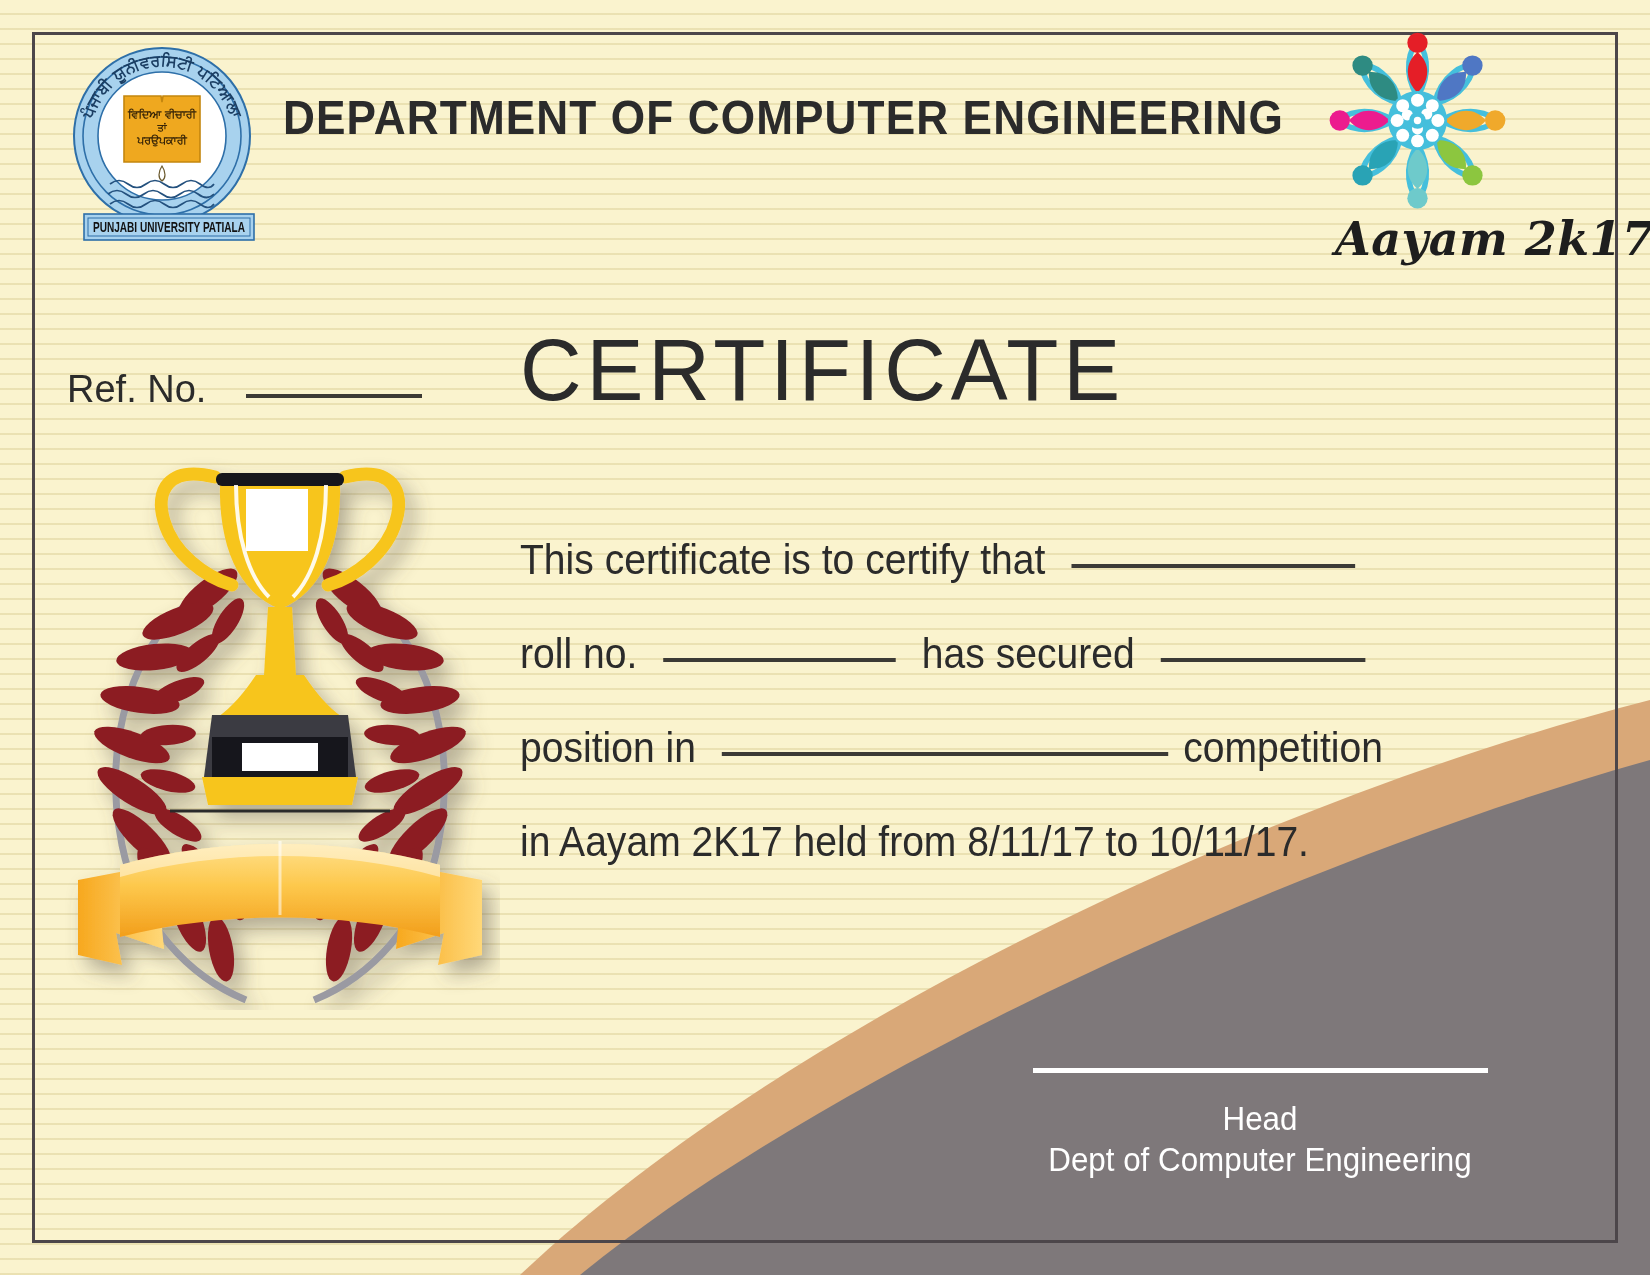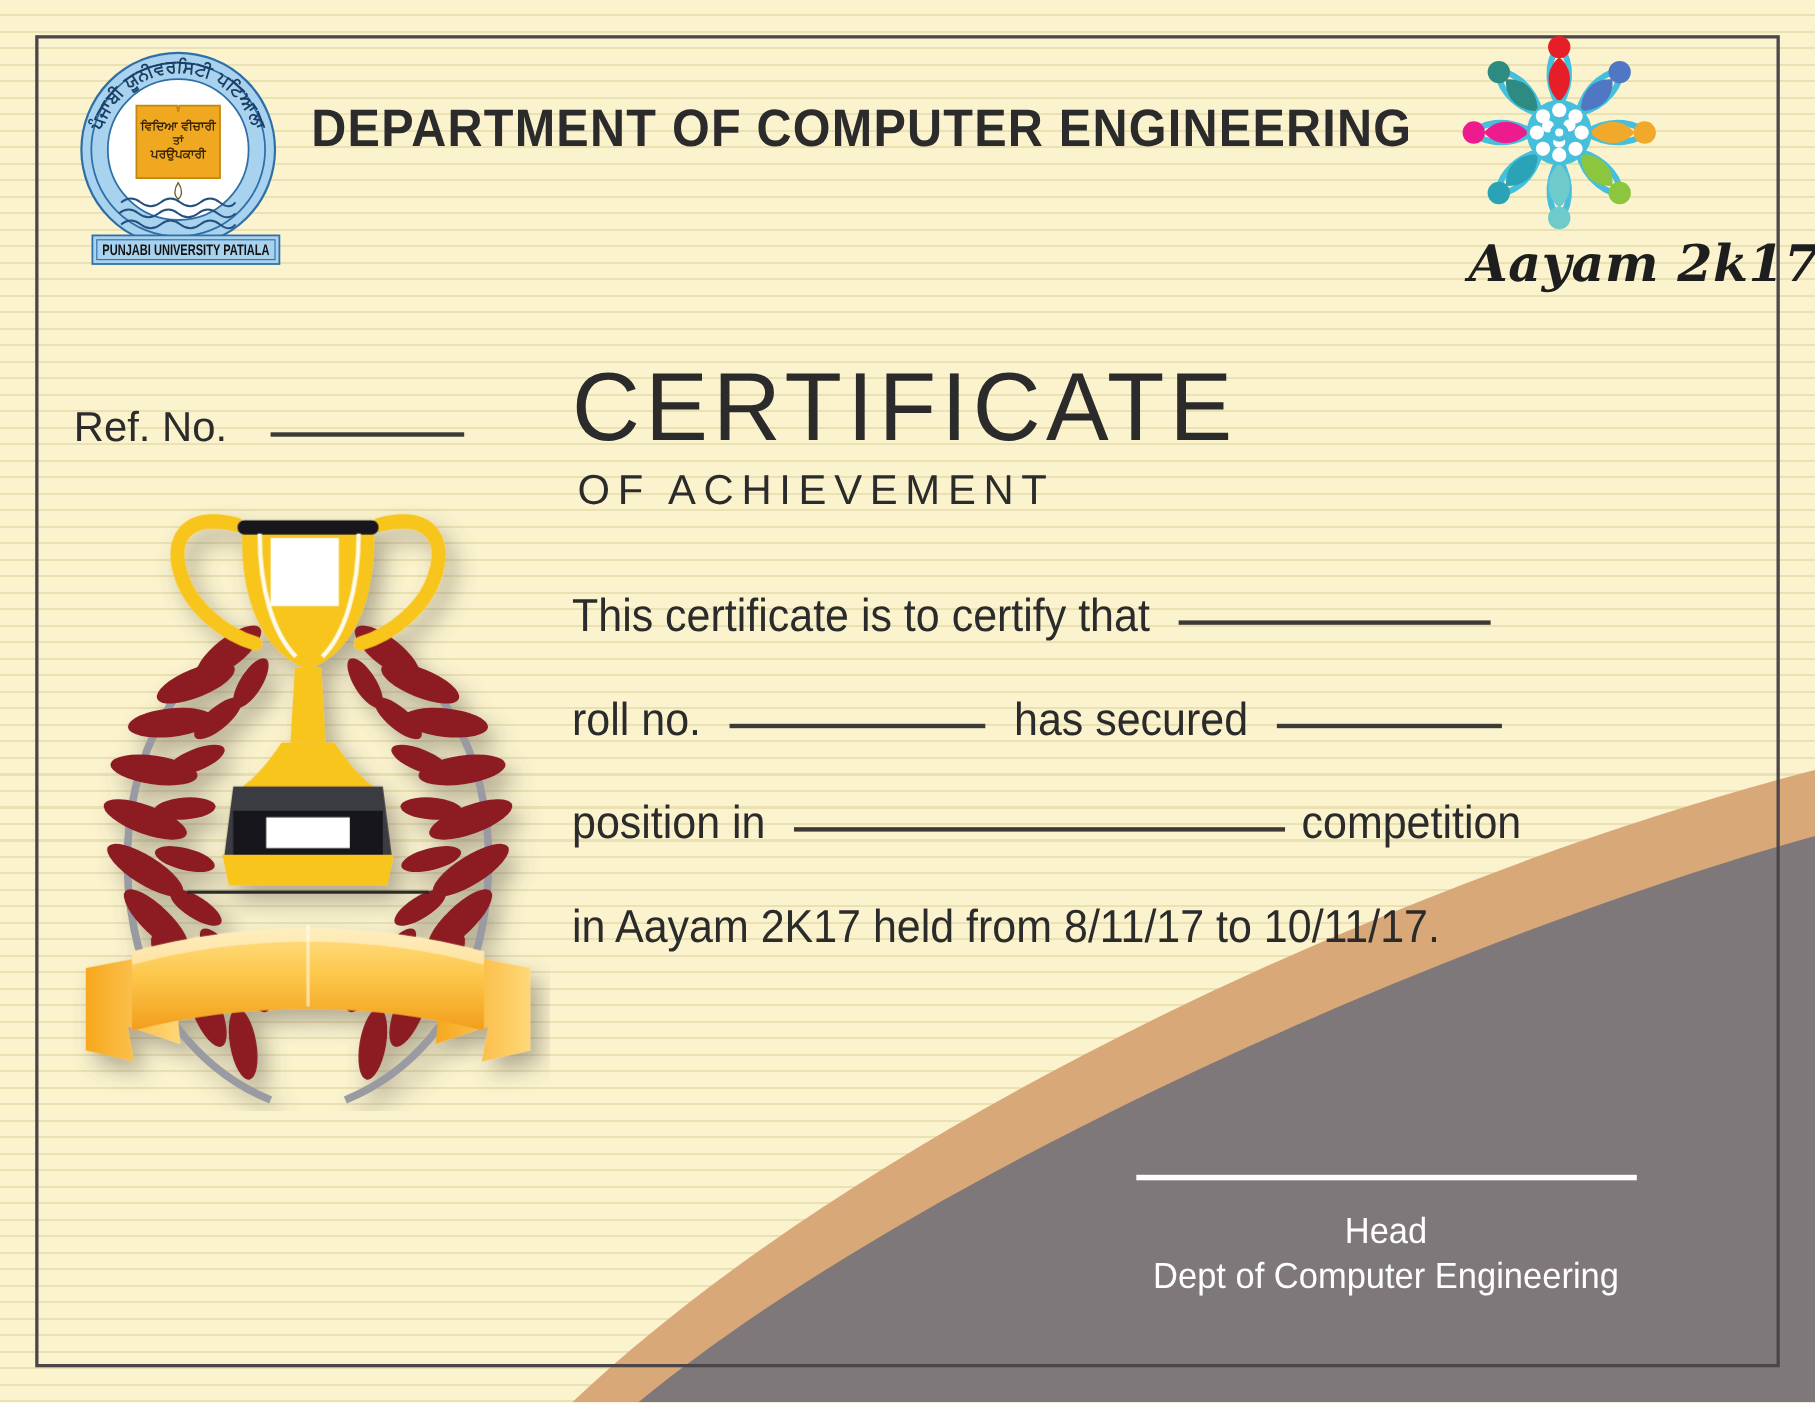--- a/index.html
+++ b/index.html
@@ -346,21 +346,20 @@
         </g>
         <circle cx="0" cy="0" r="9" fill="#45BFDC"></circle>
         <circle cx="0" cy="0" r="4" fill="#FFFFFF"></circle>
       </g>
     </g>
   </svg>
 
   <div class="aayam-word">Aayam 2k17</div>
 
   <div class="cert-title">CERTIFICATE</div>
-  <div class="cert-subtitle">OF ACHIEVEMENT</div>
 
   <div class="refno">
     <span>Ref. No.</span>
     <span class="rule"></span>
   </div>
 
   <svg class="trophy-art" viewBox="0 0 440 585">
     <defs>
       <linearGradient id="ribbonGrad" x1="0" y1="0" x2="0" y2="1">
         <stop offset="0%" stop-color="#FFE08A"></stop>

